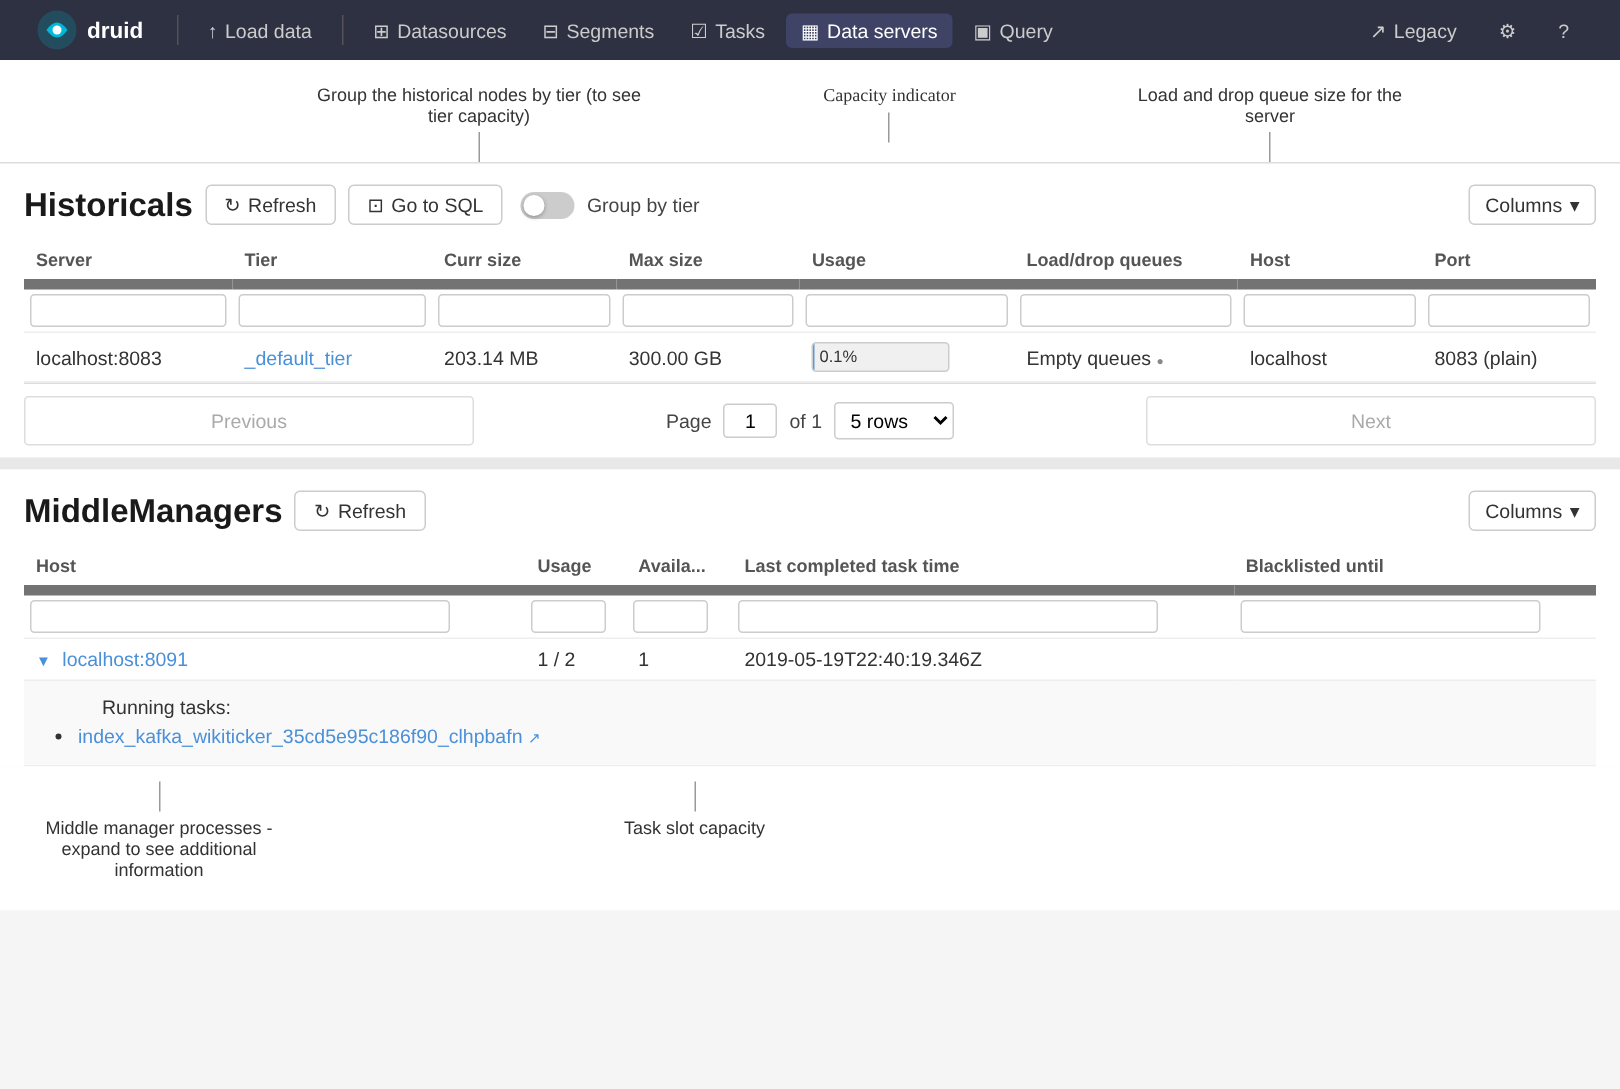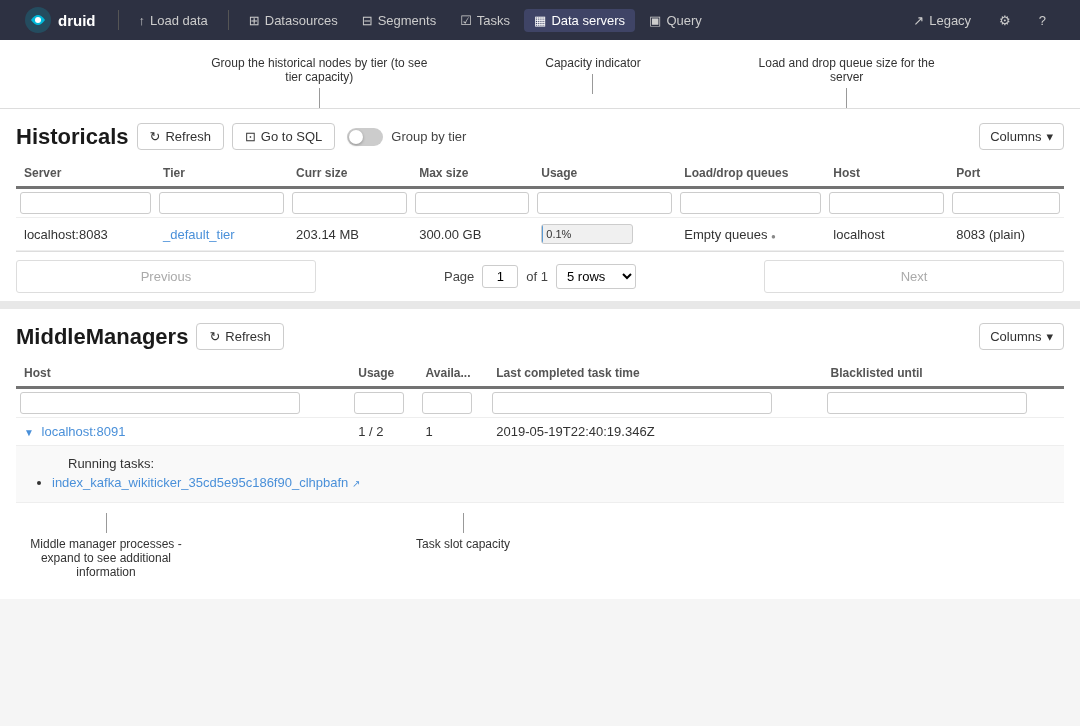--- a/index.html
+++ b/index.html
@@ -99,21 +99,21 @@
     }
 
     
     .table-wrapper { overflow-x: auto; }
     table {
       width: 100%; border-collapse: collapse;
     }
     th {
       text-align: left; padding: 6px 8px;
       color: #555; font-weight: 600; font-size: 12px;
-      border-bottom: 3px solid #737373;
+      border-bottom: 7px solid #737373;
       white-space: nowrap;
     }
     td {
       padding: 6px 8px; border-bottom: 1px solid #eee;
       font-size: 13px; color: #333;
     }
     .filter-row td { padding: 3px 4px; }
     .filter-row input {
       width: 100%; padding: 3px 6px; border: 1px solid #ccc; border-radius: 3px;
       font-size: 12px; background: #fff;
@@ -235,21 +235,21 @@
       <span>?</span>
     </div>
   </div>
 </nav>
 
 <div class="annotation-area" style="background:#fff; padding:16px 14px 0 0; display:flex; justify-content:space-around;">
   <div class="annotation" style="flex:0 0 220px; margin-left:160px;">
     <span>Group the historical nodes by tier (to see tier capacity)</span>
     <div class="annotation-line"></div>
   </div>
-  <div class="annotation" style="flex:0 0 130px;">
+  <div class="annotation" style="flex:0 0 130px;font-family:Liberation Serif, serif;">
     <span>Capacity indicator</span>
     <div class="annotation-line"></div>
   </div>
   <div class="annotation" style="flex:0 0 180px; margin-right:80px;">
     <span>Load and drop queue size for the server</span>
     <div class="annotation-line"></div>
   </div>
 </div>
 
 <div class="section main">

